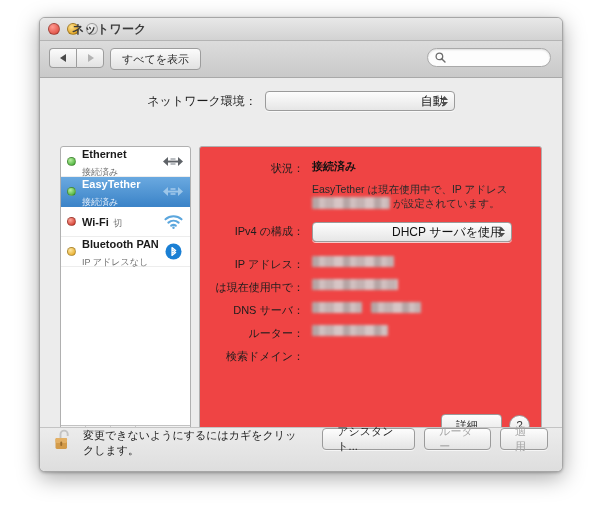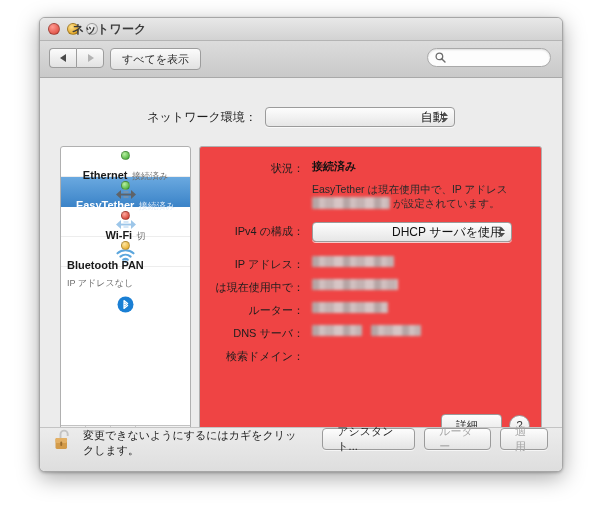--- a/index.html
+++ b/index.html
@@ -117,21 +117,21 @@
     color: #222;
   }
 
   
   .body { padding: 0; position: relative; height: 395px; background: #ececec; }
 
   .locrow {
     display: flex;
     align-items: center;
     justify-content: center;
-    padding-top: 29px;
+    padding-top: 13px;
     gap: 8px;
   }
   .locrow .lbl { font-size: 12px; color: #1c1c1c; }
 
   .popup {
     position: relative;
     background: linear-gradient(to bottom, #fdfdfd, #e6e6e6);
     border: 1px solid #9b9b9b;
     border-radius: 4px;
     height: 20px;
@@ -177,21 +177,20 @@
   .svc-list { flex: 1; overflow: hidden; }
 
   .svc {
     display: flex;
     align-items: center;
     padding: 4px 6px;
     gap: 6px;
     height: 30px;
     box-sizing: border-box;
     border-bottom: 1px solid #ededed;
-    flex-direction: column;
   }
   .svc.selected {
     background: linear-gradient(to bottom, #6aa9e0, #3c84c8);
     border-bottom-color: #3c84c8;
   }
   .dot {
     width: 9px; height: 9px; border-radius: 50%;
     flex: none;
     border: 1px solid rgba(0,0,0,0.25);
     box-sizing: border-box;
@@ -511,30 +510,30 @@
         </div>
 
         <div class="frow">
           <div class="flabel">は現在使用中で：</div>
           <div class="fvalue">
             <span class="redact r-mask"></span>
           </div>
         </div>
 
         <div class="frow">
+          <div class="flabel">DNS サーバ：</div>
+          <div class="fvalue">
+            <span class="redact r-dns1"></span><span class="redact r-dns2"></span>
+          </div>
+        </div>
+
+        <div class="frow">
           <div class="flabel">ルーター：</div>
           <div class="fvalue">
             <span class="redact r-router"></span>
-          </div>
-        </div>
-
-        <div class="frow">
-          <div class="flabel">DNS サーバ：</div>
-          <div class="fvalue">
-            <span class="redact r-dns1"></span><span class="redact r-dns2"></span>
           </div>
         </div>
 
         <div class="frow">
           <div class="flabel">検索ドメイン：</div>
           <div class="fvalue"></div>
         </div>
 
         <div class="detail-row">
           <div class="btn">詳細...</div>

